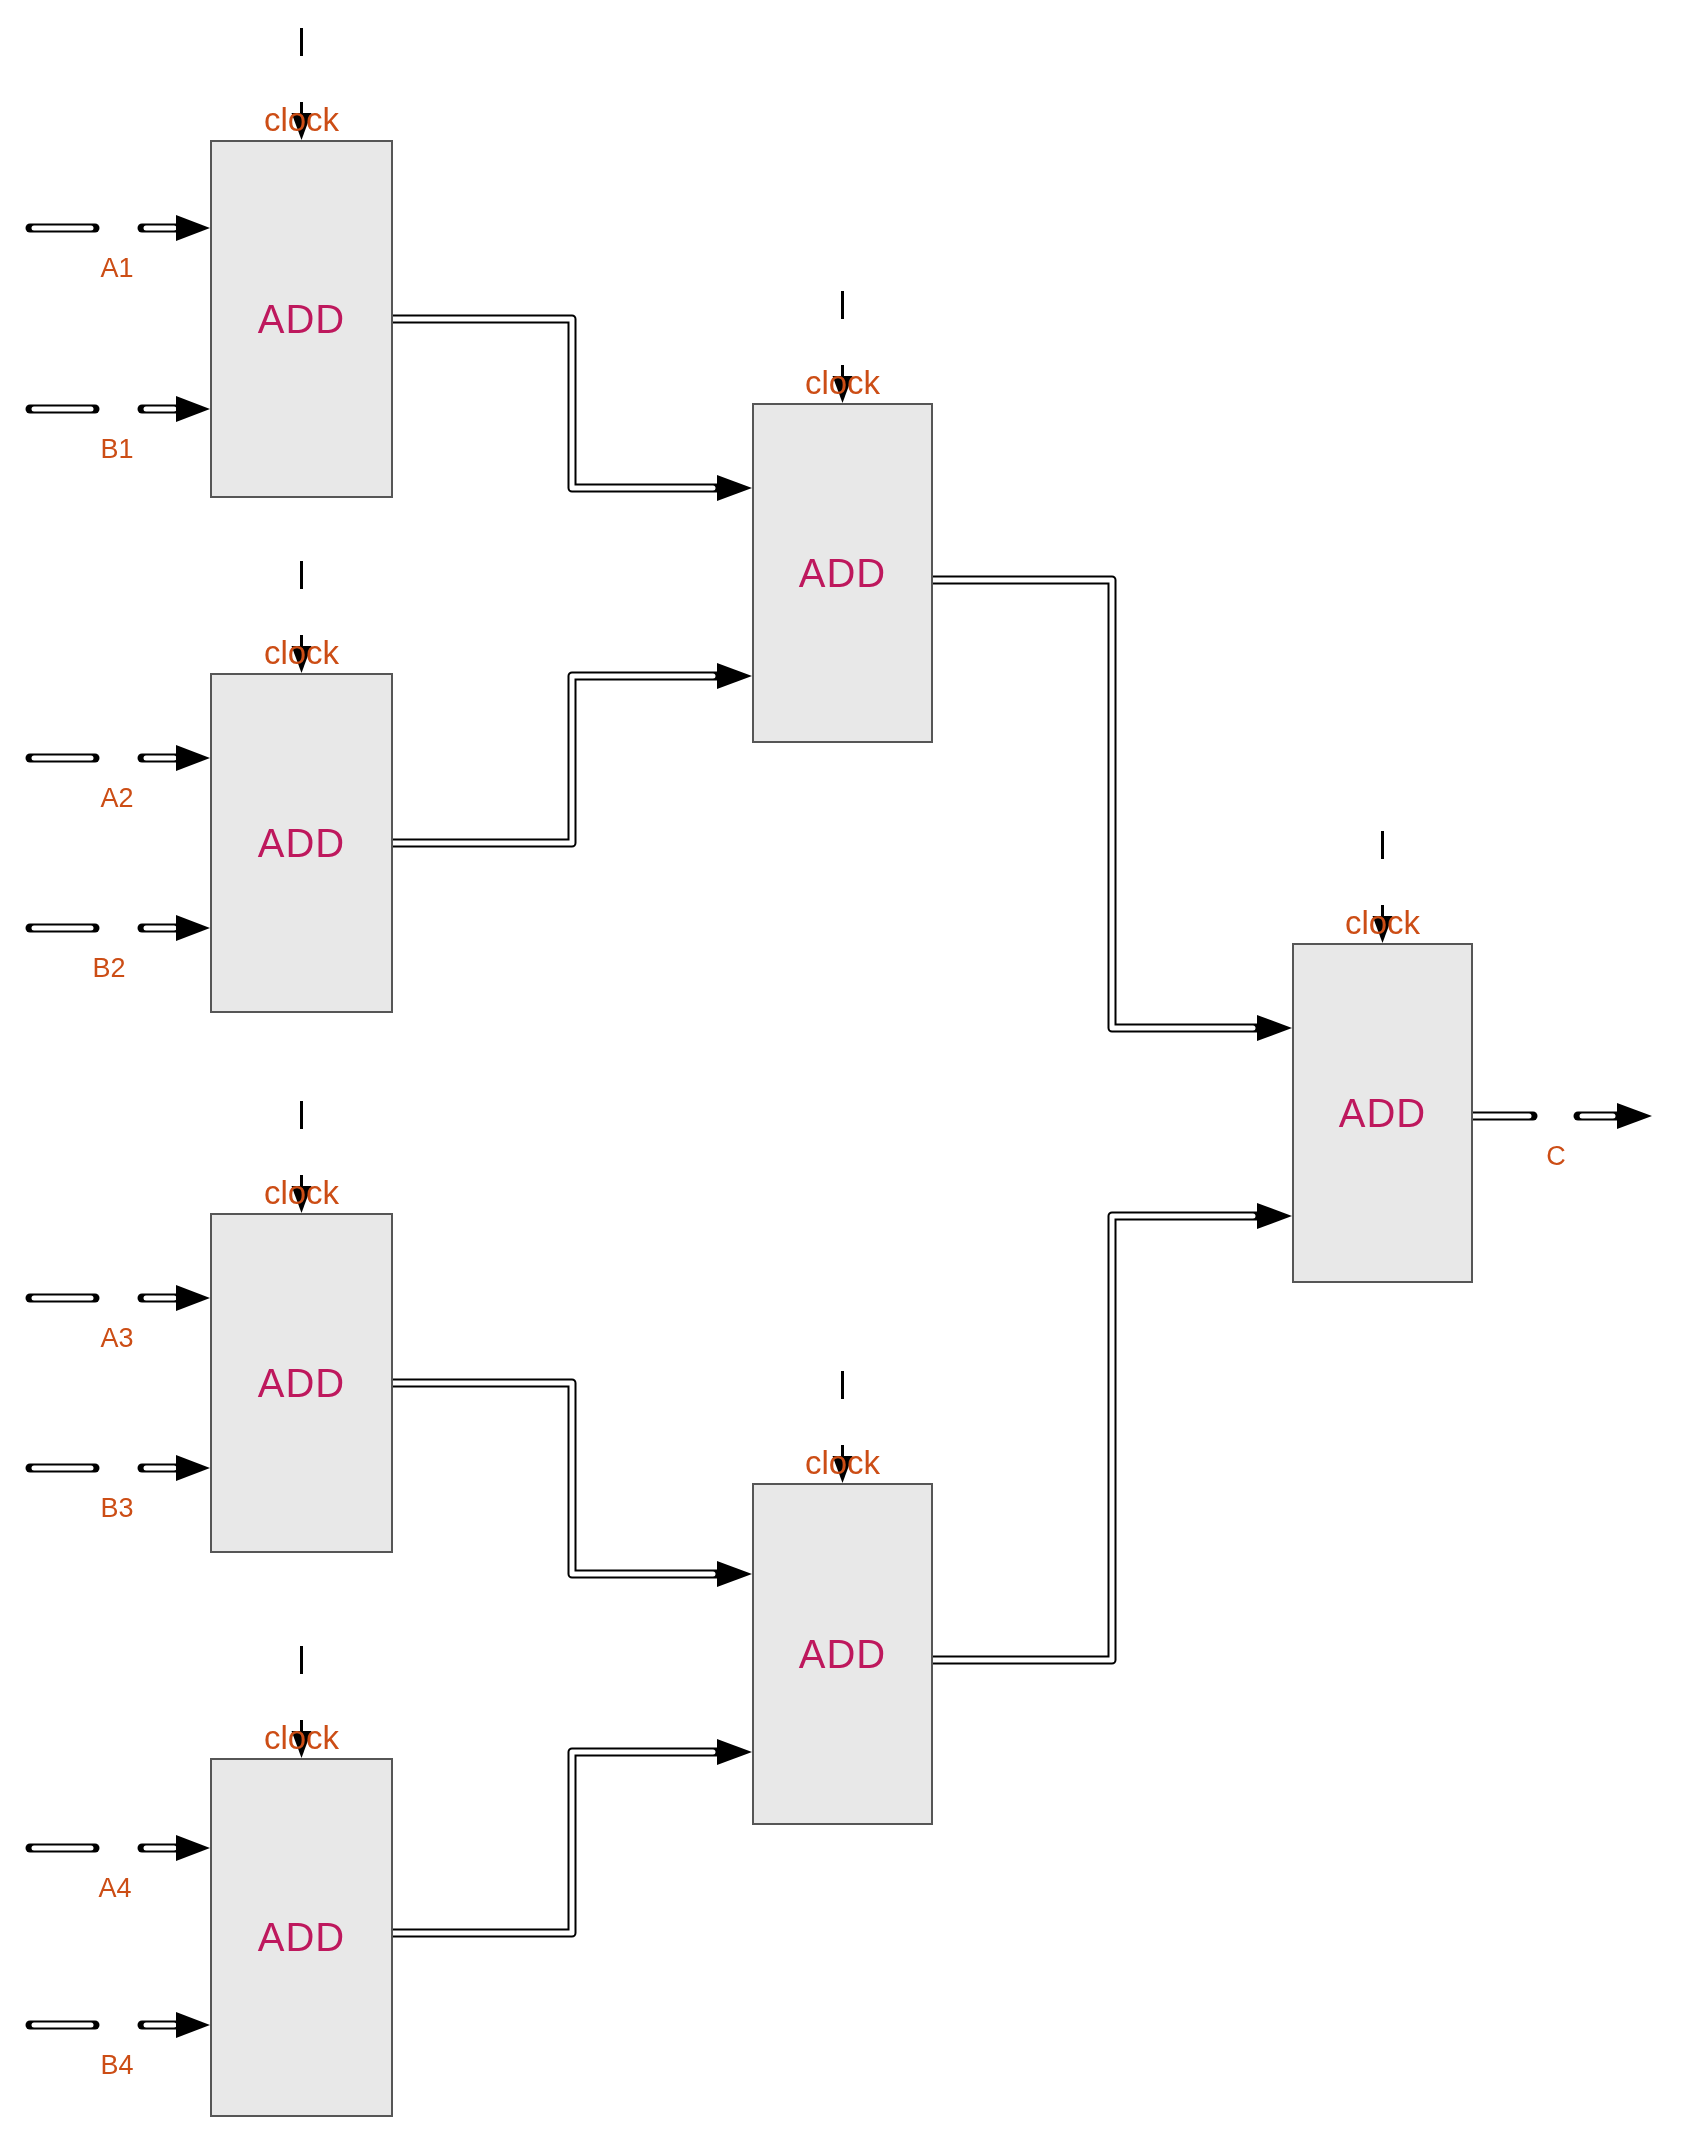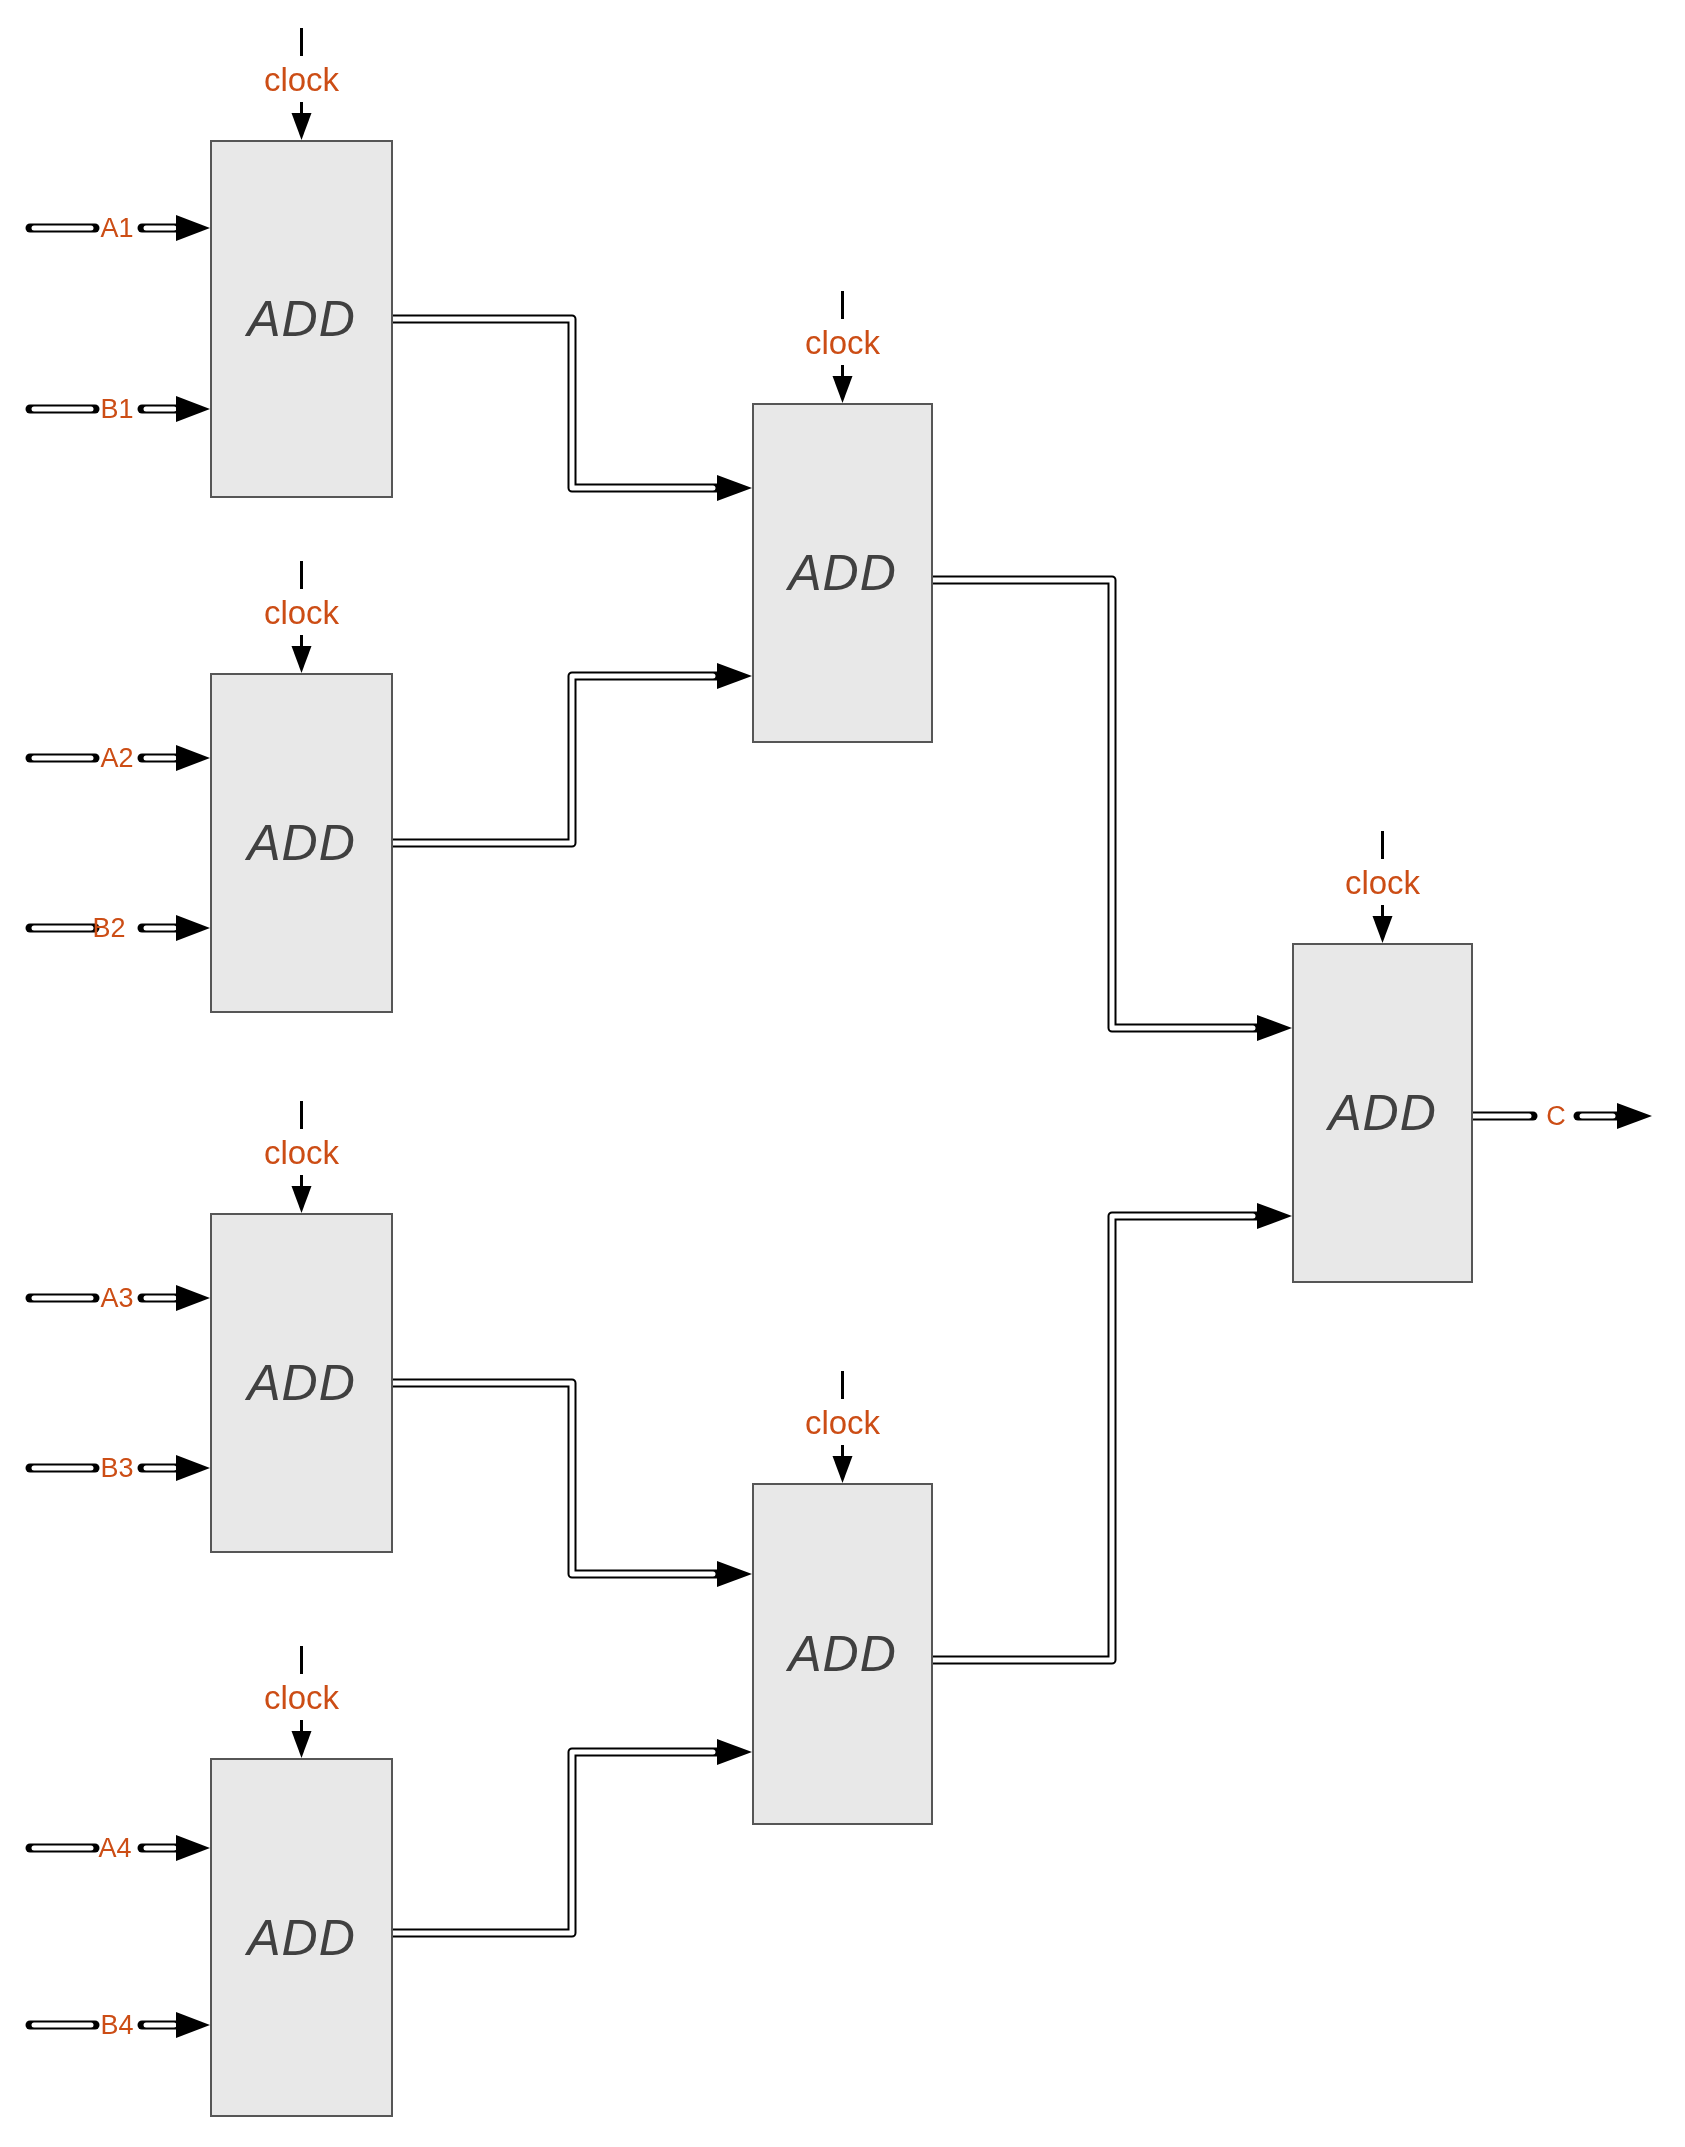--- a/index.html
+++ b/index.html
@@ -24,31 +24,31 @@
   .block {
     position: absolute;
     box-sizing: border-box;
     background: var(--block-fill, #E8E8E8);
     border: 2px solid var(--block-border, #565656);
     display: flex;
     align-items: center;
     justify-content: center;
   }
   .block-label {
-    font-size: 50px;
-    color: #404040;
+    font-size: 40px;
+    color: #be185d;
     letter-spacing: 1px;
-    font-style: italic;
   }
   .tag {
     position: absolute;
     transform: translate(-50%, -50%);
     color: var(--accent, #CC4D15);
     white-space: nowrap;
     text-align: left;
+    margin-top: 40px;
   }
   .clock-tag { font-size: 33px; }
   .io-tag { font-size: 27px; }
 </style>
 </head>
 <body>
 
 <div id="canvas" style="--accent: #CC4D15; --block-fill: #E8E8E8; --block-border: #565656;">
 
   <svg id="wiring" viewBox="0 0 1685 2147" xmlns="http://www.w3.org/2000/svg">

